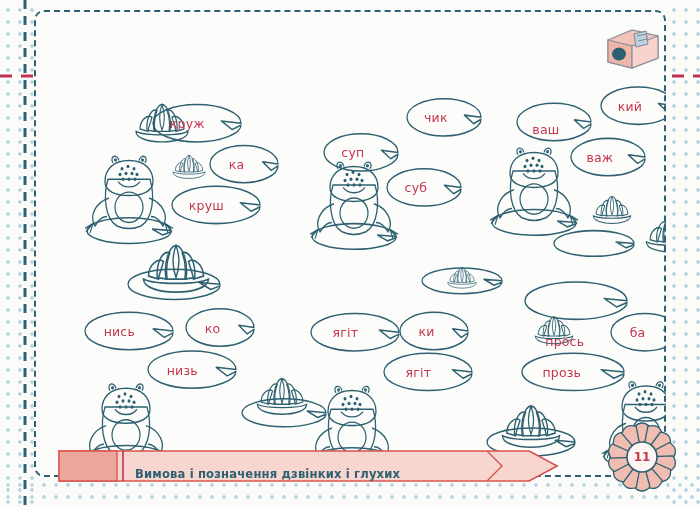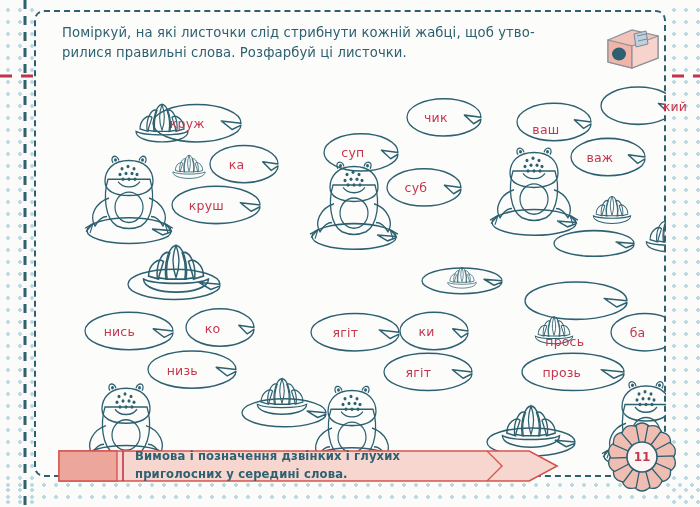--- a/index.html
+++ b/index.html
@@ -76,24 +76,20 @@
 
   <svg style="position:absolute;left:22px;top:0;width:6px;height:507px">
     <line x1="3" y1="0" x2="3" y2="507" stroke="#2d6070" stroke-width="3" stroke-dasharray="9 7"></line>
   </svg>
   <svg style="position:absolute;left:0;top:72px;width:700px;height:8px">
     <line x1="0" y1="4" x2="700" y2="4" stroke="#c0334e" stroke-width="3" stroke-dasharray="12 9"></line>
   </svg>
 
   <div class="frame"></div>
 
-  <div class="instruction">
-    <div>Поміркуй, на які листочки слід стрибнути кожній жабці, щоб утво-</div>
-    <div>рилися правильні слова. Розфарбуй ці листочки.</div>
-  </div>
 
   <svg class="sharpener" viewBox="0 0 62 50">
     <path d="M6 16 L30 6 L56 12 L56 34 L30 44 L6 38 Z" fill="#f3c3b9" stroke="#8a8f9c" stroke-width="1.2"></path>
     <path d="M6 16 L30 22 L30 44 L6 38 Z" fill="#efb5a9" stroke="#8a8f9c" stroke-width="1.2"></path>
     <path d="M30 22 L56 12 L56 34 L30 44 Z" fill="#f7d3cb" stroke="#8a8f9c" stroke-width="1.2"></path>
     <ellipse cx="17" cy="30" rx="7" ry="6.5" fill="#2d6070"></ellipse>
     <path d="M32 10 L44 7 L46 20 L34 23 Z" fill="#bcd2de" stroke="#7d8794" stroke-width="1"></path>
     <line x1="35" y1="12" x2="44" y2="10" stroke="#7d8794" stroke-width="1"></line>
     <line x1="36" y1="17" x2="45" y2="15" stroke="#7d8794" stroke-width="1"></line>
   </svg>
@@ -356,21 +352,21 @@
         </g>
       </svg>
     <div id="words">
         <div class="pad-word" style="left: 24.2595%; top: 10.8824%; text-align: right;">круж</div>
         <div class="pad-word" style="left: 32.0443%; top: 21.1765%;">ка</div>
         <div class="pad-word" style="left: 27.2658%; top: 31.4706%;">круш</div>
         <div class="pad-word" style="left: 63.5854%; top: 9.41176%;">чик</div>
         <div class="pad-word" style="left: 50.4525%; top: 18.2353%;">суп</div>
         <div class="pad-word" style="left: 60.4209%; top: 27.0588%;">суб</div>
         <div class="pad-word" style="left: 80.9905%; top: 10.5882%; margin-top: 7px;">ваш</div>
-        <div class="pad-word" style="left: 94.2816%; top: 6.47059%; margin-left: 45px;">кий</div>
+        <div class="pad-word" style="left: 94.2816%; top: 6.47059%;">кий</div>
         <div class="pad-word" style="left: 89.5348%; top: 19.4118%;">важ</div>
         <div class="pad-word" style="left: 13.5%; top: 63.2353%;">нись</div>
         <div class="pad-word" style="left: 28.2468%; top: 62.3529%;">ко</div>
         <div class="pad-word" style="left: 23.4684%; top: 72.9412%;">низь</div>
         <div class="pad-word" style="left: 49.2595%; top: 63.5294%;">ягіт</div>
         <div class="pad-word" style="left: 62.1076%; top: 63.2353%;">ки</div>
         <div class="pad-word" style="left: 60.8101%; top: 73.5294%;">ягіт</div>
         <div class="pad-word" style="left: 83.9842%; top: 55.5882%; margin-top: 40px;">прось</div>
         <div class="pad-word" style="left: 95.4937%; top: 63.5294%;">ба</div>
         <div class="pad-word" style="left: 83.5095%; top: 73.5294%;">прозь</div>
@@ -379,21 +375,20 @@
 
   <svg class="pencil" viewBox="0 0 560 46">
     <path d="M2 8 H472 L500 23 L472 38 H2 Z" fill="#f7d6d0" stroke="#d7544f" stroke-width="1.4"></path>
     <path d="M2 8 H60 V38 H2 Z" fill="#eca69b" stroke="#d7544f" stroke-width="1.4"></path>
     <line x1="66" y1="8" x2="66" y2="38" stroke="#c0334e" stroke-width="1.6"></line>
     <path d="M430 8 L445 23 L430 38" fill="none" stroke="#d7544f" stroke-width="1.4"></path>
     <path d="M472 8 L500 23 L472 38" fill="none" stroke="#d7544f" stroke-width="1.4"></path>
   </svg>
   <div class="pencil-text">
     <div>Вимова і позначення дзвінких і глухих</div>
-    <div>приголосних у середині слова.</div>
   </div>
 
   <svg class="badge" viewBox="0 0 76 76">
     <g id="petals">
         <path d="M 38 38 L 30 8 Q 38 0 46 8 Z" transform="rotate(0 38 38)" fill="#f0bdb2" stroke="#2d6070" stroke-width="1.3"></path>
         <path d="M 38 38 L 30 8 Q 38 0 46 8 Z" transform="rotate(25.714285714285715 38 38)" fill="#f0bdb2" stroke="#2d6070" stroke-width="1.3"></path>
         <path d="M 38 38 L 30 8 Q 38 0 46 8 Z" transform="rotate(51.42857142857143 38 38)" fill="#f0bdb2" stroke="#2d6070" stroke-width="1.3"></path>
         <path d="M 38 38 L 30 8 Q 38 0 46 8 Z" transform="rotate(77.14285714285714 38 38)" fill="#f0bdb2" stroke="#2d6070" stroke-width="1.3"></path>
         <path d="M 38 38 L 30 8 Q 38 0 46 8 Z" transform="rotate(102.85714285714286 38 38)" fill="#f0bdb2" stroke="#2d6070" stroke-width="1.3"></path>
         <path d="M 38 38 L 30 8 Q 38 0 46 8 Z" transform="rotate(128.57142857142858 38 38)" fill="#f0bdb2" stroke="#2d6070" stroke-width="1.3"></path>

